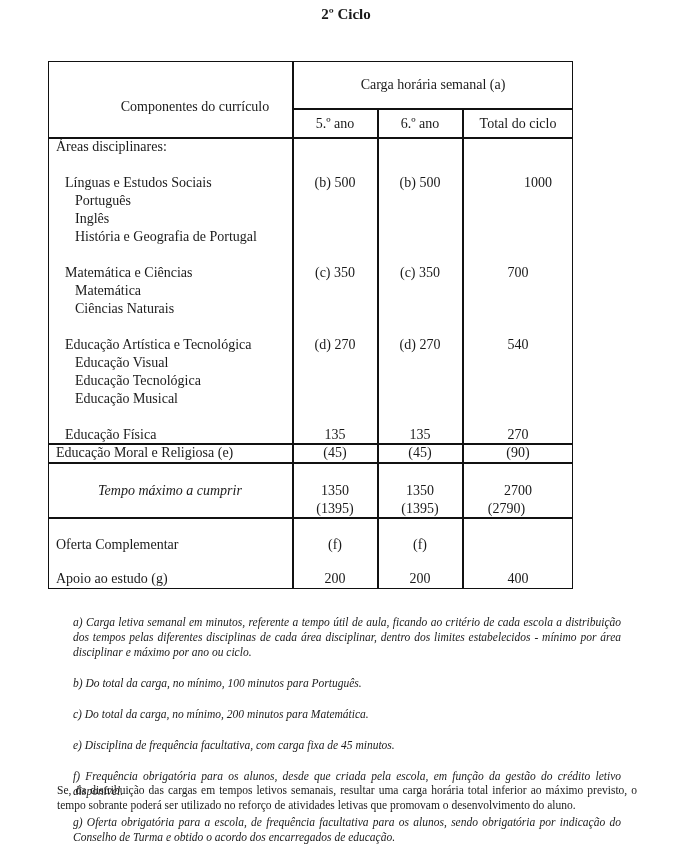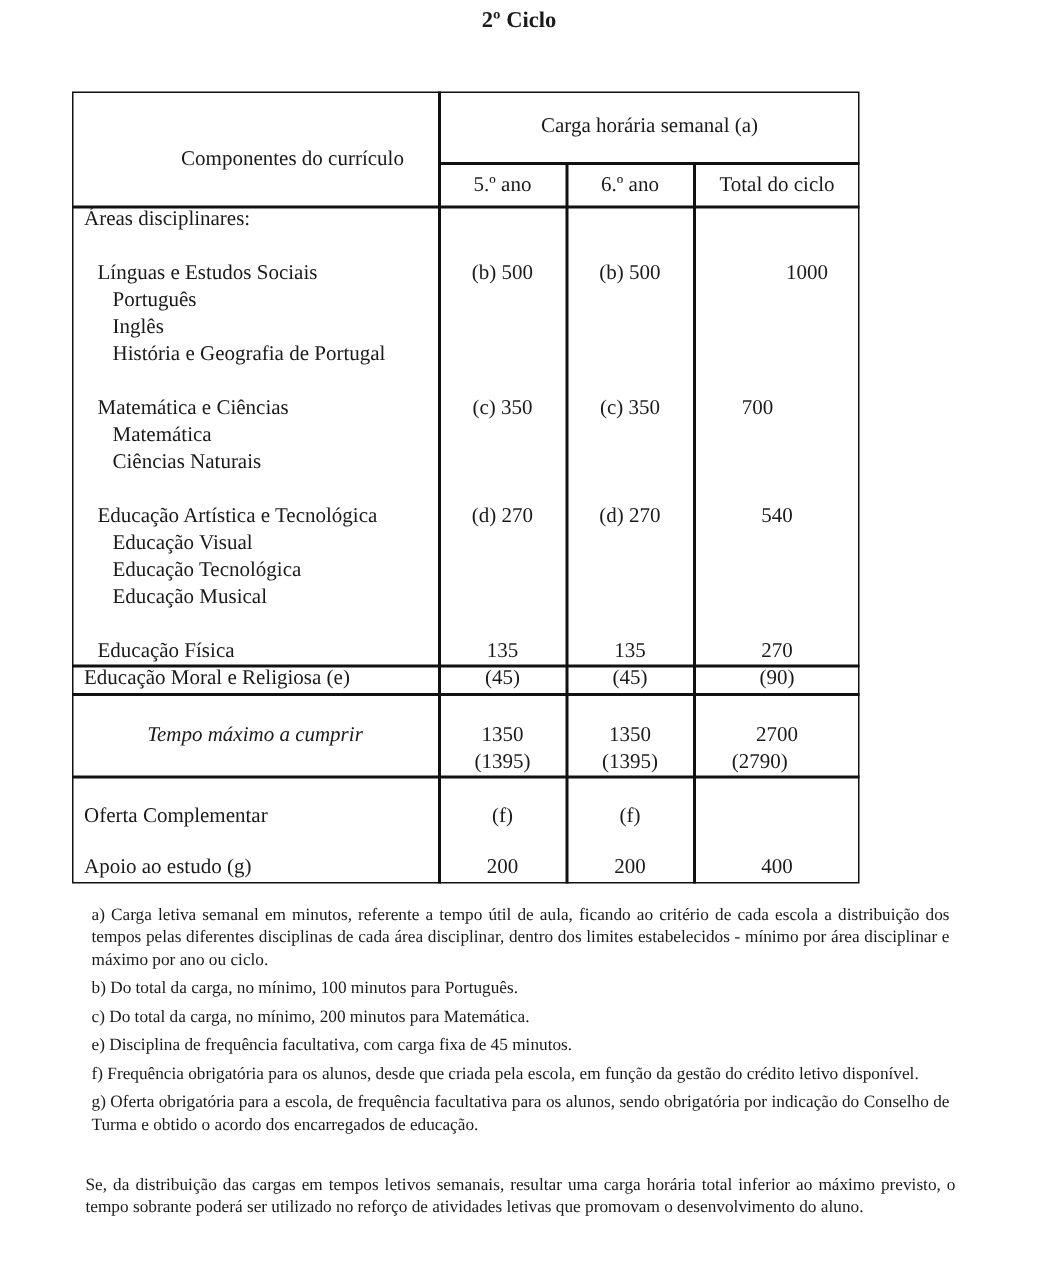--- a/index.html
+++ b/index.html
@@ -9,21 +9,21 @@
            font-weight:bold; font-size:15px; }
   .tbl { position:absolute; left:48px; top:61px; width:525px; height:528px;
          border:1.5px solid #111; box-sizing:border-box; }
   .vl, .hl { position:absolute; background:#111; }
   .vl { width:1.5px; }
   .hl { height:1.5px; }
   .t { position:absolute; font-size:14px; line-height:18px; white-space:nowrap; }
   .c { text-align:center; }
   .it { font-style:italic; }
   .notes { position:absolute; left:57px; width:580px; font-size:11.5px; line-height:15px; }
-  .notes p { margin:4px; }
+  .notes p { margin:16px;font-style:italic; }
   .just { text-align:justify; }
 </style>
 </head>
 <body>
 
 <div class="title">2º Ciclo</div>
 
 <div class="tbl"></div>
 
 <div class="vl" style="left:292px; top:61px; height:528px;"></div>
@@ -53,21 +53,21 @@
   <div class="t c" style="left:378px; width:84px; top:174px;">(b) 500</div>
   <div class="t c" style="left:463px; width:110px; top:174px;margin-left:20px;">1000</div>
 </div>
 
 <div>
   <div class="t" style="left:65px; top:264px;">Matemática e Ciências</div>
   <div class="t" style="left:75px; top:282px;">Matemática</div>
   <div class="t" style="left:75px; top:300px;">Ciências Naturais</div>
   <div class="t c" style="left:293px; width:84px; top:264px;">(c) 350</div>
   <div class="t c" style="left:378px; width:84px; top:264px;">(c) 350</div>
-  <div class="t c" style="left:450px; width:110px; top:264px;font-family:Liberation Serif, serif;">700</div>
+  <div class="t c" style="left:463px; width:110px; top:264px;font-family:Liberation Serif, serif;">700</div>
 </div>
 
 <div>
   <div class="t" style="left:65px; top:336px;">Educação Artística e Tecnológica</div>
   <div class="t" style="left:75px; top:354px;">Educação Visual</div>
   <div class="t" style="left:75px; top:372px;">Educação Tecnológica</div>
   <div class="t" style="left:75px; top:390px;">Educação Musical</div>
   <div class="t c" style="left:293px; width:84px; top:336px;">(d) 270</div>
   <div class="t c" style="left:378px; width:84px; top:336px;">(d) 270</div>
   <div class="t c" style="left:463px; width:110px; top:336px;">540</div>

